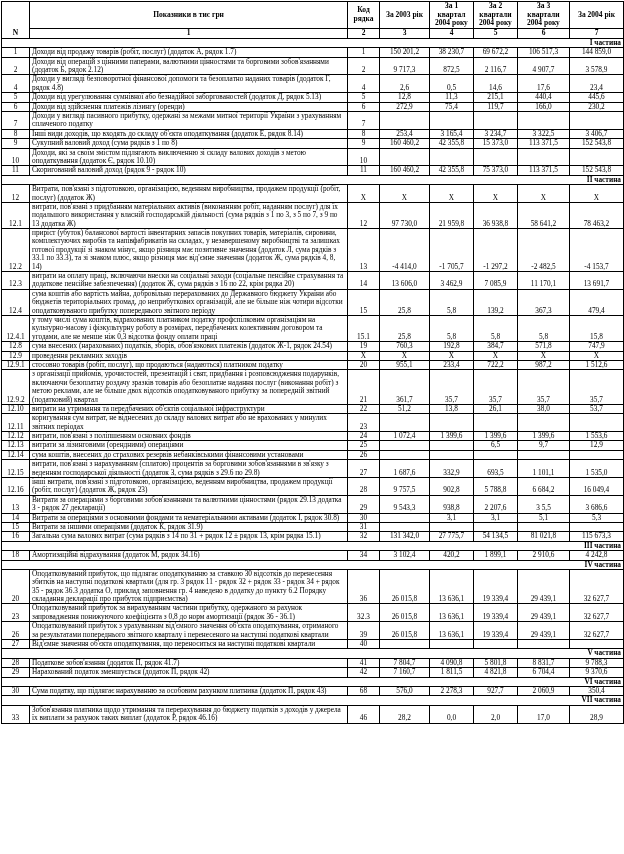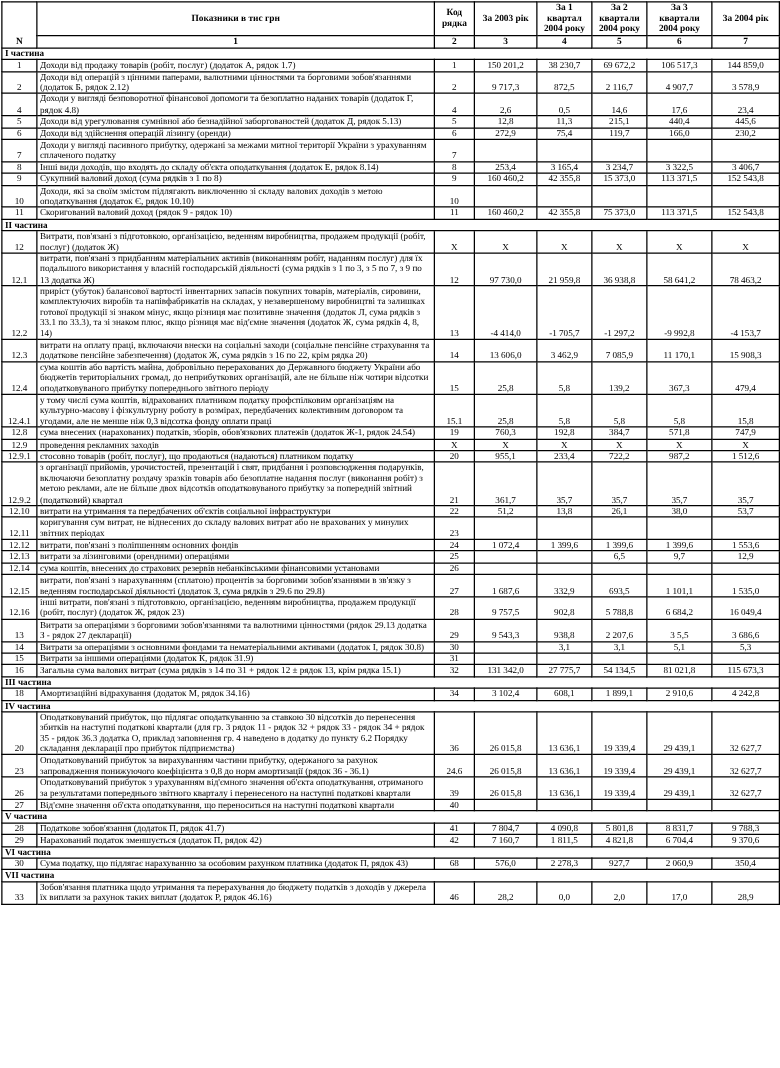--- a/index.html
+++ b/index.html
@@ -5,21 +5,21 @@
   html,body{margin:0;padding:0;background:#fff;}
   .doc{width:624px;height:854px;overflow:hidden;background:#fff;box-sizing:border-box;padding:1px 0 0 1px;}
   table{border-collapse:collapse;table-layout:fixed;width:622px;
         font-family:"Liberation Serif","DejaVu Serif",serif;
         font-size:7.3px;line-height:1.15;color:#000;}
   td,th{border:1px solid #000;padding:0 2px;vertical-align:bottom;overflow:hidden;word-wrap:break-word;}
   thead th{font-weight:bold;text-align:center;vertical-align:middle;font-size:7.5px;}
   thead .colnum{font-weight:bold;text-align:center;height:9px;vertical-align:middle;}
   td.num{text-align:center;white-space:nowrap;}
   td.label{text-align:left;}
-  td.section-cell{text-align:left;font-weight:bold;border-left:1px solid #000;border-right:1px solid #000;}
+  td.section-cell{text-align:right;font-weight:bold;border-left:1px solid #000;border-right:1px solid #000;}
   th.ncell{vertical-align:bottom;}
 </style>
 </head>
 <body>
 
 <div class="doc">
   <table>
     <colgroup>
       <col style="width:28px">
         <col style="width:318px">
@@ -90,21 +90,21 @@
           <td class="label">Доходи від урегулювання сумнівної або безнадійної заборгованостей (додаток Д, рядок 5.13)</td>
           <td class="num">5</td>
           <td class="num">12,8</td>
           <td class="num">11,3</td>
           <td class="num">215,1</td>
           <td class="num">440,4</td>
           <td class="num">445,6</td>
         </tr>
         <tr>
           <td class="num">6</td>
-          <td class="label">Доходи від здійснення операцій лізингу (оренди)</td>
+          <td class="label">Доходи від здійснення платежів лізингу (оренди)</td>
           <td class="num">6</td>
           <td class="num">272,9</td>
           <td class="num">75,4</td>
           <td class="num">119,7</td>
           <td class="num">166,0</td>
           <td class="num">230,2</td>
         </tr>
         <tr>
           <td class="num">7</td>
           <td class="label">Доходи у вигляді пасивного прибутку, одержані за межами митної території України з урахуванням сплаченого податку</td>
@@ -178,32 +178,32 @@
           <td class="num">58 641,2</td>
           <td class="num">78 463,2</td>
         </tr>
         <tr>
           <td class="num">12.2</td>
           <td class="label">приріст (убуток) балансової вартості інвентарних запасів покупних товарів, матеріалів, сировини, комплектуючих виробів та напівфабрикатів на складах, у незавершеному виробництві та залишках готової продукції зі знаком мінус, якщо різниця має позитивне значення (додаток Л, сума рядків з 33.1 по 33.3), та зі знаком плюс, якщо різниця має від'ємне значення (додаток Ж, сума рядків 4, 8, 14)</td>
           <td class="num">13</td>
           <td class="num">-4 414,0</td>
           <td class="num">-1 705,7</td>
           <td class="num">-1 297,2</td>
-          <td class="num">-9 992,8</td>
+          <td class="num">-2 482,5</td>
           <td class="num">-4 153,7</td>
         </tr>
         <tr>
           <td class="num">12.3</td>
           <td class="label">витрати на оплату праці, включаючи внески на соціальні заходи (соціальне пенсійне страхування та додаткове пенсійне забезпечення) (додаток Ж, сума рядків з 16 по 22, крім рядка 20)</td>
           <td class="num">14</td>
           <td class="num">13 606,0</td>
           <td class="num">3 462,9</td>
           <td class="num">7 085,9</td>
           <td class="num">11 170,1</td>
-          <td class="num">15 908,3</td>
+          <td class="num">13 691,7</td>
         </tr>
         <tr>
           <td class="num">12.4</td>
           <td class="label">сума коштів або вартість майна, добровільно перерахованих до Державного бюджету України або бюджетів територіальних громад, до неприбуткових організацій, але не більше ніж чотири відсотки оподатковуваного прибутку попереднього звітного періоду</td>
           <td class="num">15</td>
           <td class="num">25,8</td>
           <td class="num">5,8</td>
           <td class="num">139,2</td>
           <td class="num">367,3</td>
           <td class="num">479,4</td>
@@ -369,42 +369,42 @@
           <td class="num">115 673,3</td>
         </tr>
         <tr>
           <td colspan="8" class="section-cell">ІІІ частина</td>
         </tr>
         <tr>
           <td class="num">18</td>
           <td class="label">Амортизаційні відрахування (додаток М, рядок 34.16)</td>
           <td class="num">34</td>
           <td class="num">3 102,4</td>
-          <td class="num">608,1</td>
+          <td class="num">420,2</td>
           <td class="num">1 899,1</td>
           <td class="num">2 910,6</td>
           <td class="num">4 242,8</td>
         </tr>
         <tr>
           <td colspan="8" class="section-cell">IV частина</td>
         </tr>
         <tr>
           <td class="num">20</td>
           <td class="label">Оподатковуваний прибуток, що підлягає оподаткуванню за ставкою 30 відсотків до перенесення збитків на наступні податкові квартали (для гр. 3 рядок 11 - рядок 32 + рядок 33 - рядок 34 + рядок 35 - рядок 36.3 додатка О, приклад заповнення гр. 4 наведено в додатку до пункту 6.2 Порядку складання декларації про прибуток підприємства)</td>
           <td class="num">36</td>
           <td class="num">26 015,8</td>
           <td class="num">13 636,1</td>
           <td class="num">19 339,4</td>
           <td class="num">29 439,1</td>
           <td class="num">32 627,7</td>
         </tr>
         <tr>
           <td class="num">23</td>
           <td class="label">Оподатковуваний прибуток за вирахуванням частини прибутку, одержаного за рахунок запровадження понижуючого коефіцієнта з 0,8 до норм амортизації (рядок 36 - 36.1)</td>
-          <td class="num">24.6</td>
+          <td class="num">32.3</td>
           <td class="num">26 015,8</td>
           <td class="num">13 636,1</td>
           <td class="num">19 339,4</td>
           <td class="num">29 439,1</td>
           <td class="num">32 627,7</td>
         </tr>
         <tr>
           <td class="num">26</td>
           <td class="label">Оподатковуваний прибуток з урахуванням від'ємного значення об'єкта оподаткування, отриманого за результатами попереднього звітного кварталу і перенесеного на наступні податкові квартали</td>
           <td class="num">39</td>

